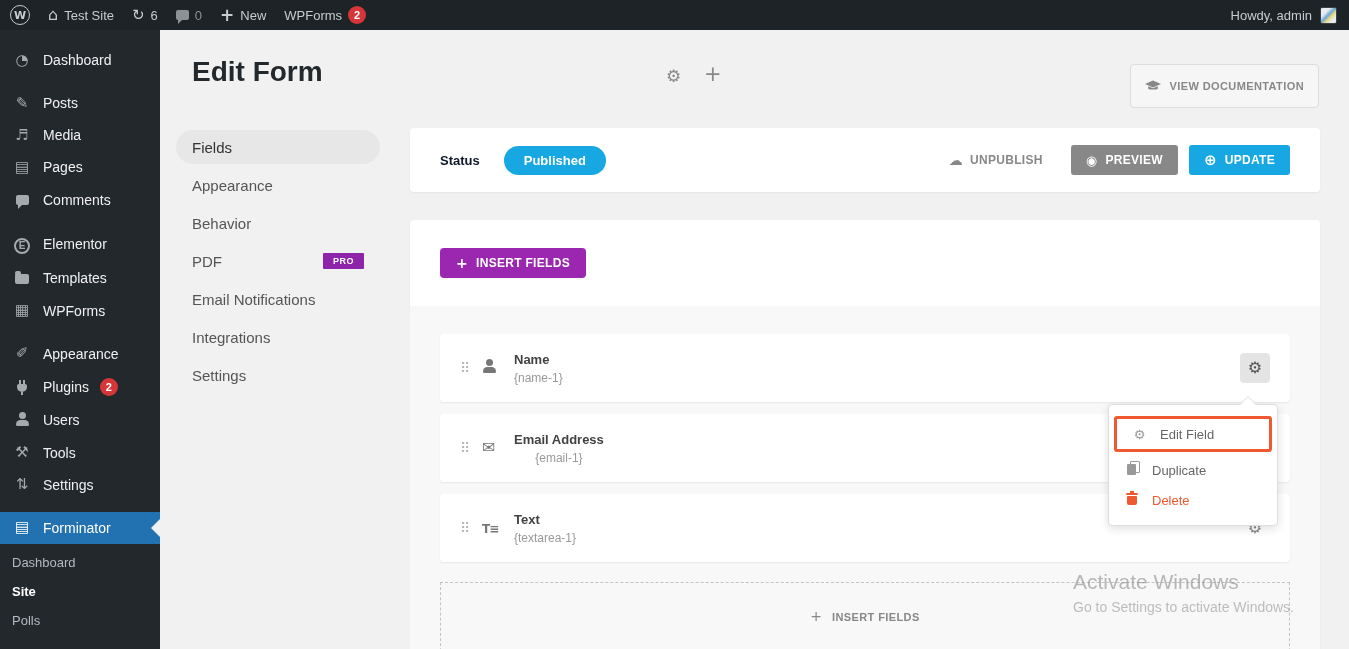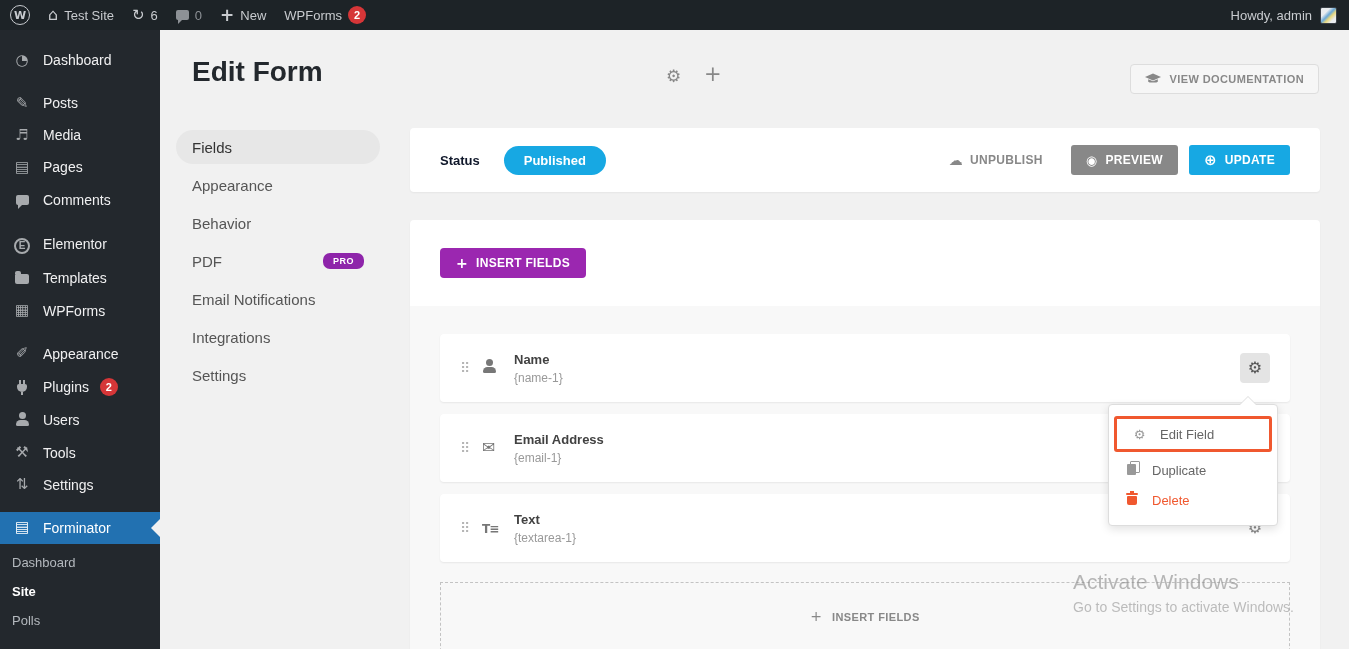--- a/index.html
+++ b/index.html
@@ -63,31 +63,31 @@
   
   #content { position:absolute; left:160px; top:30px; right:0; bottom:0; background:#f1f1f1; }
   #page-title { position:absolute; left:32px; top:26px; font-size:28px; font-weight:bold; color:#23282d; }
 
   #form-name { position:absolute; left:250px; top:30px; width:240px; height:37px;
     border:1px solid #ddd; border-radius:4px; background:#fff; padding:0 14px;
     font-size:14px; color:#32373c; font-family:inherit; }
   #form-gear { position:absolute; left:506px; top:38px; font-size:17px; color:#888; cursor:pointer; }
   #form-add  { position:absolute; left:544px; top:34px; font-size:21px; color:#888; cursor:pointer; }
 
-  #view-doc { position:absolute; right:30px; top:34px; height:30px; display:flex; align-items:center; gap:8px;
+  #view-doc { position:absolute; right:30px; top:34px; height:44px; display:flex; align-items:center; gap:8px;
     border:1px solid #ddd; border-radius:4px; background:#f6f6f6; color:#888;
     font-size:11px; font-weight:bold; letter-spacing:.4px; padding:0 14px; cursor:pointer; }
 
   
   #tabs { position:absolute; left:16px; top:100px; width:204px; }
   .tab { display:flex; align-items:center; height:34px; padding:0 16px; margin-bottom:4px;
     font-size:15px; color:#555; border-radius:17px; cursor:pointer; }
   .tab.active { background:#e7e7e7; color:#333; }
   .tab .pro-badge { margin-left:auto; background:#8e24aa; color:#fff; font-size:9px; font-weight:bold;
-    letter-spacing:.5px; border-radius:7px; padding:3px 10px; }
+    letter-spacing:.5px; border-radius:1px; padding:3px 10px; }
 
   
   #status-panel { position:absolute; left:250px; top:98px; width:910px; height:64px; background:#fff;
     border-radius:4px; box-shadow:0 1px 2px rgba(0,0,0,.05); display:flex; align-items:center; padding:0 30px; }
   .status-label { font-size:13px; font-weight:bold; color:#0f172a; }
   .status-pill { margin-left:24px; background:#17a8e3; color:#fff; font-size:13px; font-weight:bold;
     border-radius:16px; padding:7px 20px; }
   .sp-right { margin-left:auto; display:flex; align-items:center; }
   #unpublish { display:flex; align-items:center; gap:7px; color:#888; font-size:12px; font-weight:bold;
     letter-spacing:.3px; cursor:pointer; }
@@ -102,21 +102,21 @@
   #builder-toolbar { padding:28px 30px; }
   #insert-fields-btn { background:#9b27b0; color:#fff; height:30px; display:inline-flex; align-items:center;
     gap:8px; border-radius:4px; font-size:12px; font-weight:bold; letter-spacing:.3px; padding:0 16px;
     cursor:pointer; border:none; }
   #fields-area { background:#f8f8f8; padding:28px 30px 0 30px; height:424px; }
   .field-card { height:68px; background:#fff; border-radius:4px; box-shadow:0 1px 2px rgba(0,0,0,.07);
     display:flex; align-items:center; padding:0 20px; margin-bottom:12px; position:relative; }
   .grip { color:#b5b5b5; font-size:14px; width:22px; cursor:grab; }
   .ficon { width:32px; color:#777; font-size:16px; }
   .ftext .flabel { font-size:13px; font-weight:bold; color:#424242; }
-  .ftext .ftag { font-size:12px; color:#999; margin-top:4px; }
+  .ftext .ftag { font-size:12px; color:#999; margin-top:4px;text-align:center; }
   .fgear { margin-left:auto; width:30px; height:30px; display:flex; align-items:center; justify-content:center;
     color:#555; font-size:16px; border-radius:4px; cursor:pointer; }
   .fgear.active-gear { background:#e4e4e4; }
   .fgear.plain { color:#888; }
   .i-textarea { font-size:12px; font-weight:bold; letter-spacing:-1px; }
 
   #dashed-insert { margin:20px 0 0 0; border:1px dashed #c3c3c3; height:110px;
     display:flex; justify-content:center; padding-top:26px; color:#888; font-size:11px; font-weight:bold;
     letter-spacing:.4px; cursor:pointer; background:transparent; }
   #dashed-insert .plus { font-size:14px; margin-right:6px; font-weight:normal; }

